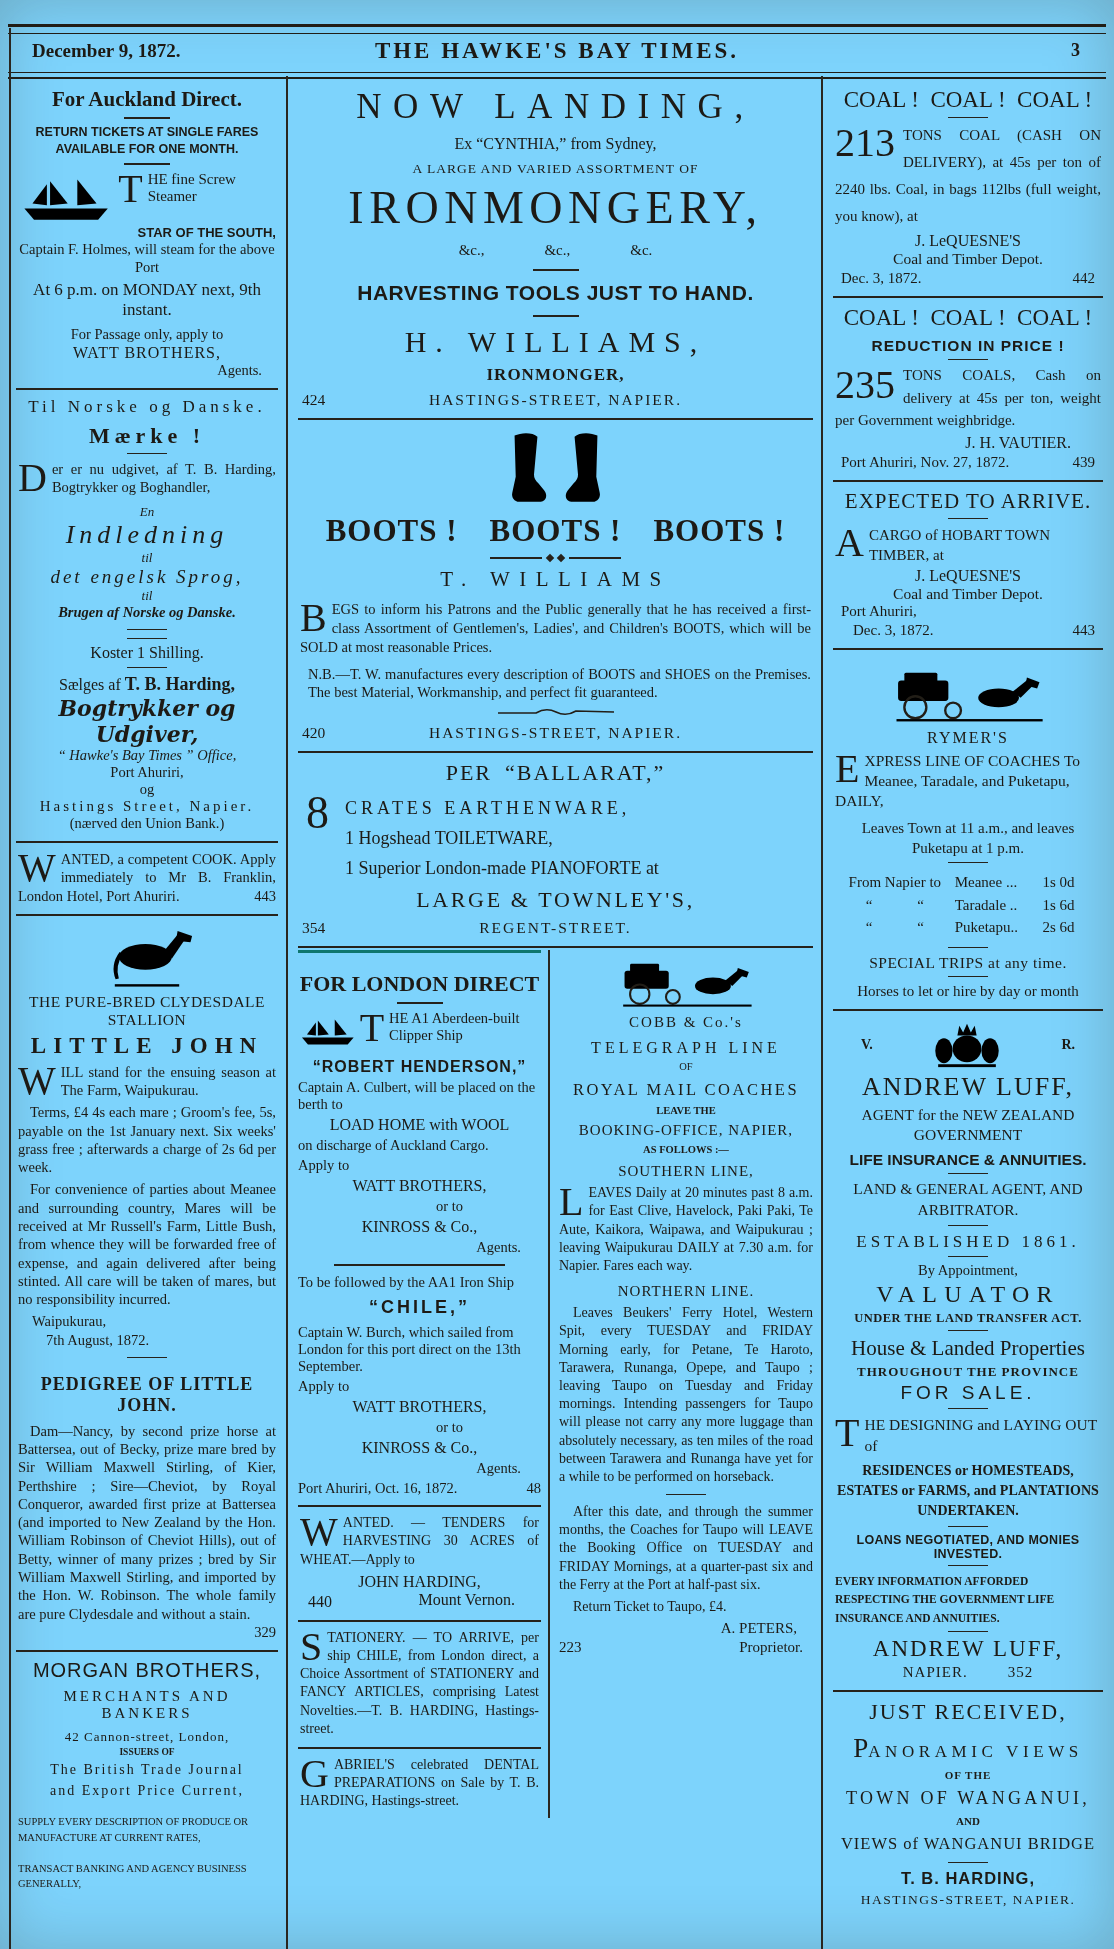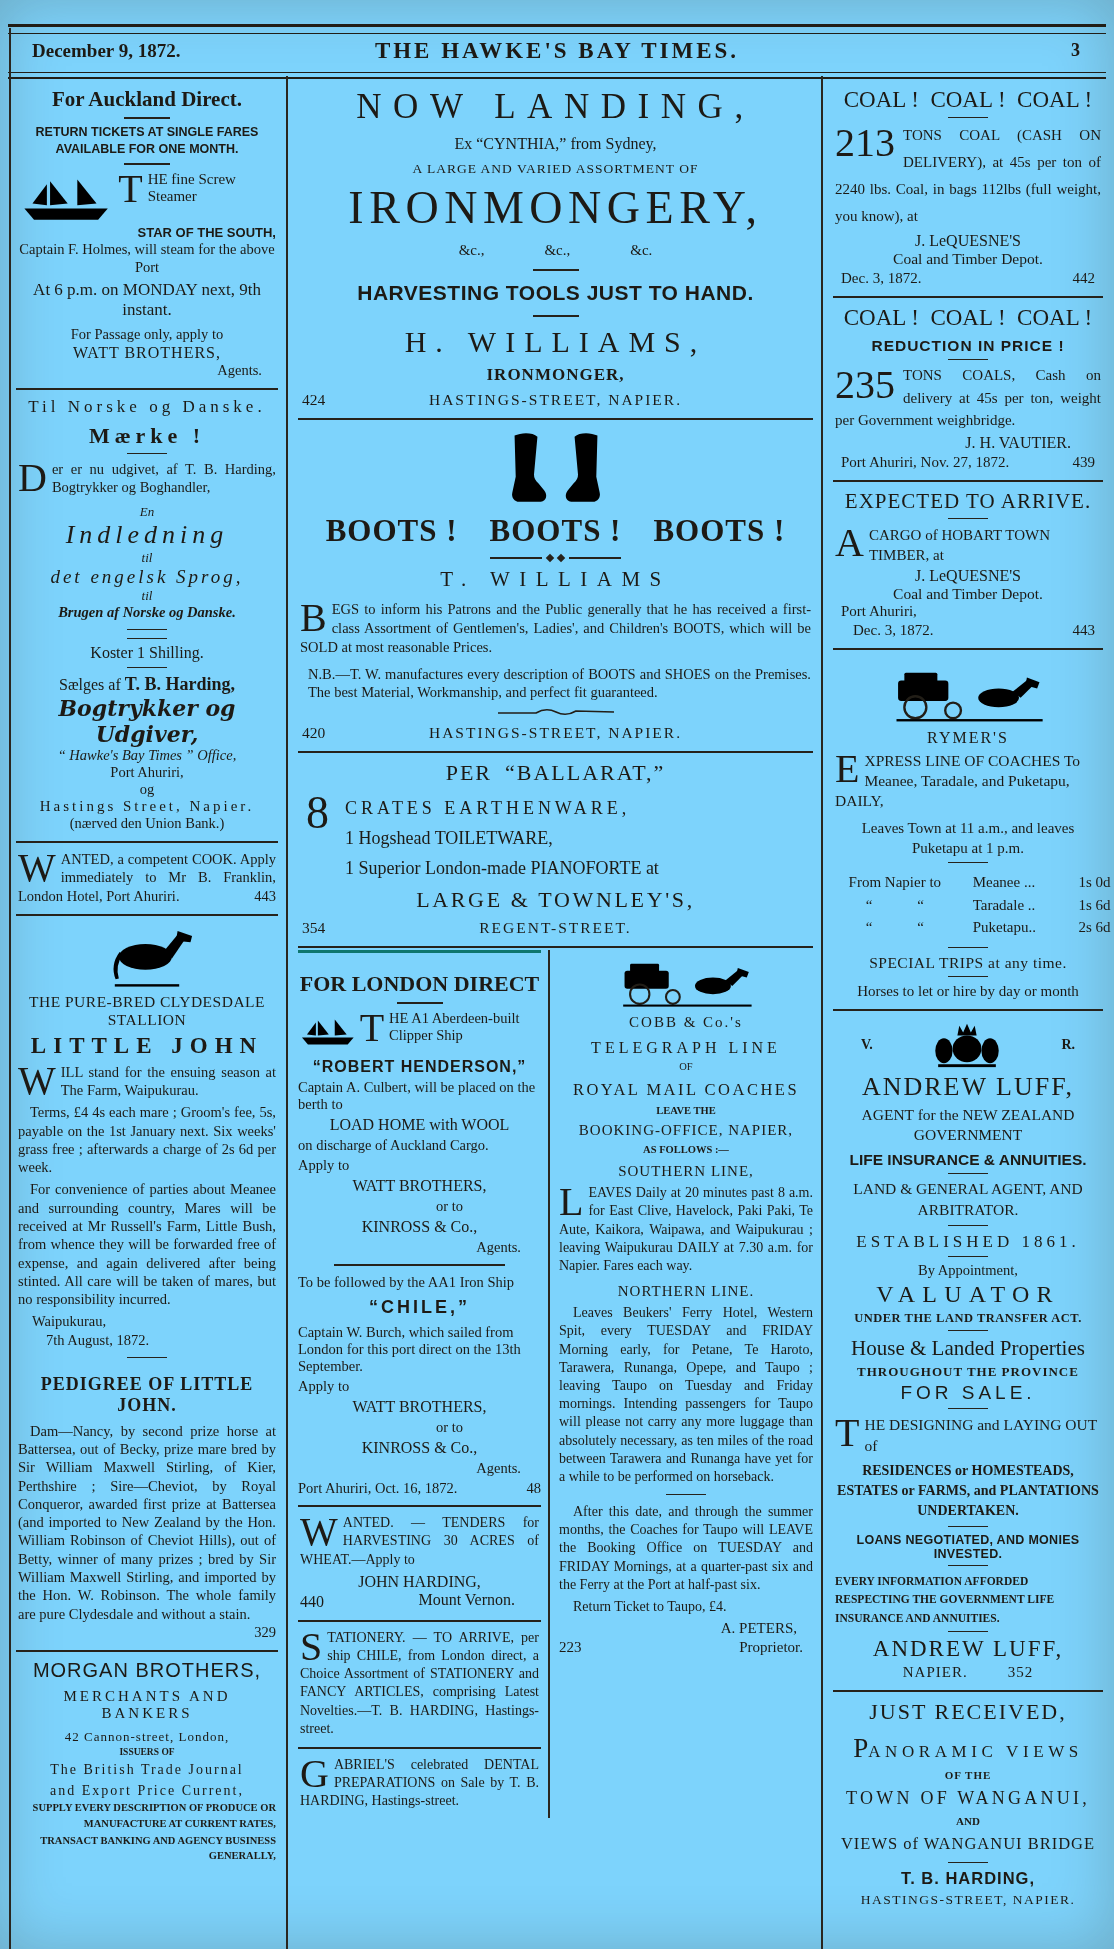--- a/index.html
+++ b/index.html
@@ -28,21 +28,21 @@
   .col2{left:298px;width:515px;}
   .col3{left:833px;width:270px;}
   .ad{padding:5px 2px 7px 2px;}
   .hr{height:0;border-top:2px solid #26221b;margin:2px 0;}
   .sr{width:46px;height:2px;background:#26221b;margin:5px auto;}
   .srt{width:40px;height:1px;background:#26221b;margin:4px auto;}
   .dc{float:left;font-size:40px;line-height:30px;padding:3px 5px 0 0;}
   .body15{font-size:14.5px;line-height:1.26;}
   .body14{font-size:14px;line-height:1.3;}
   .numrow{position:relative;}
-  .numrow .num{position:absolute;left:0;bottom:0;}
+  .numrow .num{position:absolute;left:8px;bottom:0;}
   .endnum{float:right;}
   
   .auckland .title{font-size:21px;font-weight:bold;text-align:center;}
   .banner{font-family:"Liberation Sans",sans-serif;font-weight:bold;font-size:12.5px;
           text-align:center;line-height:1.35;}
   .shiprow{display:flex;align-items:flex-start;gap:4px;margin-top:6px;}
   .shiprow .txt{font-size:15px;}
   .vessel{font-family:"Liberation Sans",sans-serif;font-weight:bold;font-size:13px;text-align:right;}
   .norske .title{font-size:17px;letter-spacing:4px;text-align:center;}
   .maerke{font-size:22px;font-weight:bold;letter-spacing:5px;text-align:center;margin:6px 0 2px;}
@@ -59,21 +59,21 @@
   .c1line{font-size:14.5px;text-align:center;}
   .hastings{font-size:15px;letter-spacing:3px;text-align:center;}
   .breed{font-size:15.5px;text-align:center;letter-spacing:.5px;}
   .ljname{font-size:23px;font-weight:bold;letter-spacing:7px;text-align:center;margin:4px 0;}
   .pedigree .title{font-size:18px;font-weight:bold;text-align:center;letter-spacing:1px;}
   .morgan .name{font-family:"Liberation Sans",sans-serif;font-size:20px;letter-spacing:1px;text-align:center;}
   .morgan .role{font-size:15px;letter-spacing:3px;text-align:center;margin-top:6px;}
   .morgan .addr{font-size:13px;letter-spacing:1px;text-align:center;margin-top:7px;}
   .morgan .iss{font-size:9.5px;font-weight:bold;text-align:center;margin-top:2px;}
   .morgan .jr{font-size:14px;letter-spacing:2px;text-align:center;margin-top:5px;}
-  .morgan .fine{font-size:10.5px;font-weight:bold;text-align:right;line-height:1.5;margin-top:1px;}
+  .morgan .fine{font-size:10.5px;font-weight:normal;text-align:left;line-height:1.5;margin-top:15px;}
   
   .nl-title{font-size:35px;letter-spacing:.33em;white-space:nowrap;text-align:center;}
   .nl-ex{font-size:16px;text-align:center;margin-top:8px;}
   .nl-assort{font-size:13.5px;letter-spacing:1px;text-align:center;margin-top:8px;}
   .nl-product{font-size:46px;letter-spacing:.12em;white-space:nowrap;text-align:center;margin-top:4px;}
   .nl-etc{font-size:15px;text-align:center;margin-top:8px;}
   .harvest{font-family:"Liberation Sans",sans-serif;font-weight:bold;font-size:21px;
            letter-spacing:.5px;text-align:center;margin-top:10px;}
   .hw-name{font-size:30px;letter-spacing:.3em;white-space:nowrap;text-align:center;margin-top:8px;}
   .hw-role{font-size:17px;font-weight:bold;letter-spacing:1px;text-align:center;margin-top:6px;}
@@ -126,21 +126,21 @@
   .daterow{display:flex;justify-content:space-between;font-size:15px;margin-top:2px;padding:0 6px;}
   .reduction{font-family:"Liberation Sans",sans-serif;font-weight:bold;font-size:15.5px;
              letter-spacing:1px;text-align:center;margin-top:6px;}
   .expected .title{font-size:21px;letter-spacing:1px;text-align:center;}
   .exp-body{font-size:15px;line-height:1.35;margin-top:6px;}
   .exp-left{font-size:15px;padding-left:6px;}
   .rymer-brand{font-size:16px;letter-spacing:2px;text-align:center;margin-top:2px;}
   .rymer-body{font-size:15.5px;line-height:1.3;margin-top:4px;}
   .leaves{font-size:15px;text-align:center;margin-top:8px;line-height:1.3;}
   .fares{margin-top:8px;font-size:15px;}
-  .fares .frow{display:grid;grid-template-columns:45% 33% 22%;line-height:1.5;gap:18px;}
+  .fares .frow{display:grid;grid-template-columns:45% 33% 22%;line-height:1.5;}
   .fares .fa{text-align:center;}
   .fares .fb{text-align:left;}
   .fares .fc{text-align:left;}
   .special{font-size:15.5px;letter-spacing:.5px;text-align:center;margin-top:6px;}
   .horses{font-size:15px;text-align:center;margin-top:6px;}
   .crest-row{display:flex;align-items:center;justify-content:space-between;padding:0 26px;margin-top:2px;}
   .crest-row .vr-letter{font-size:14px;font-weight:bold;}
   .luff-name{font-size:26px;letter-spacing:2px;text-align:center;margin-top:2px;}
   .luff-agent{font-size:15.5px;text-align:center;line-height:1.3;margin-top:3px;}
   .luff-ins{font-family:"Liberation Sans",sans-serif;font-weight:bold;font-size:15.5px;

